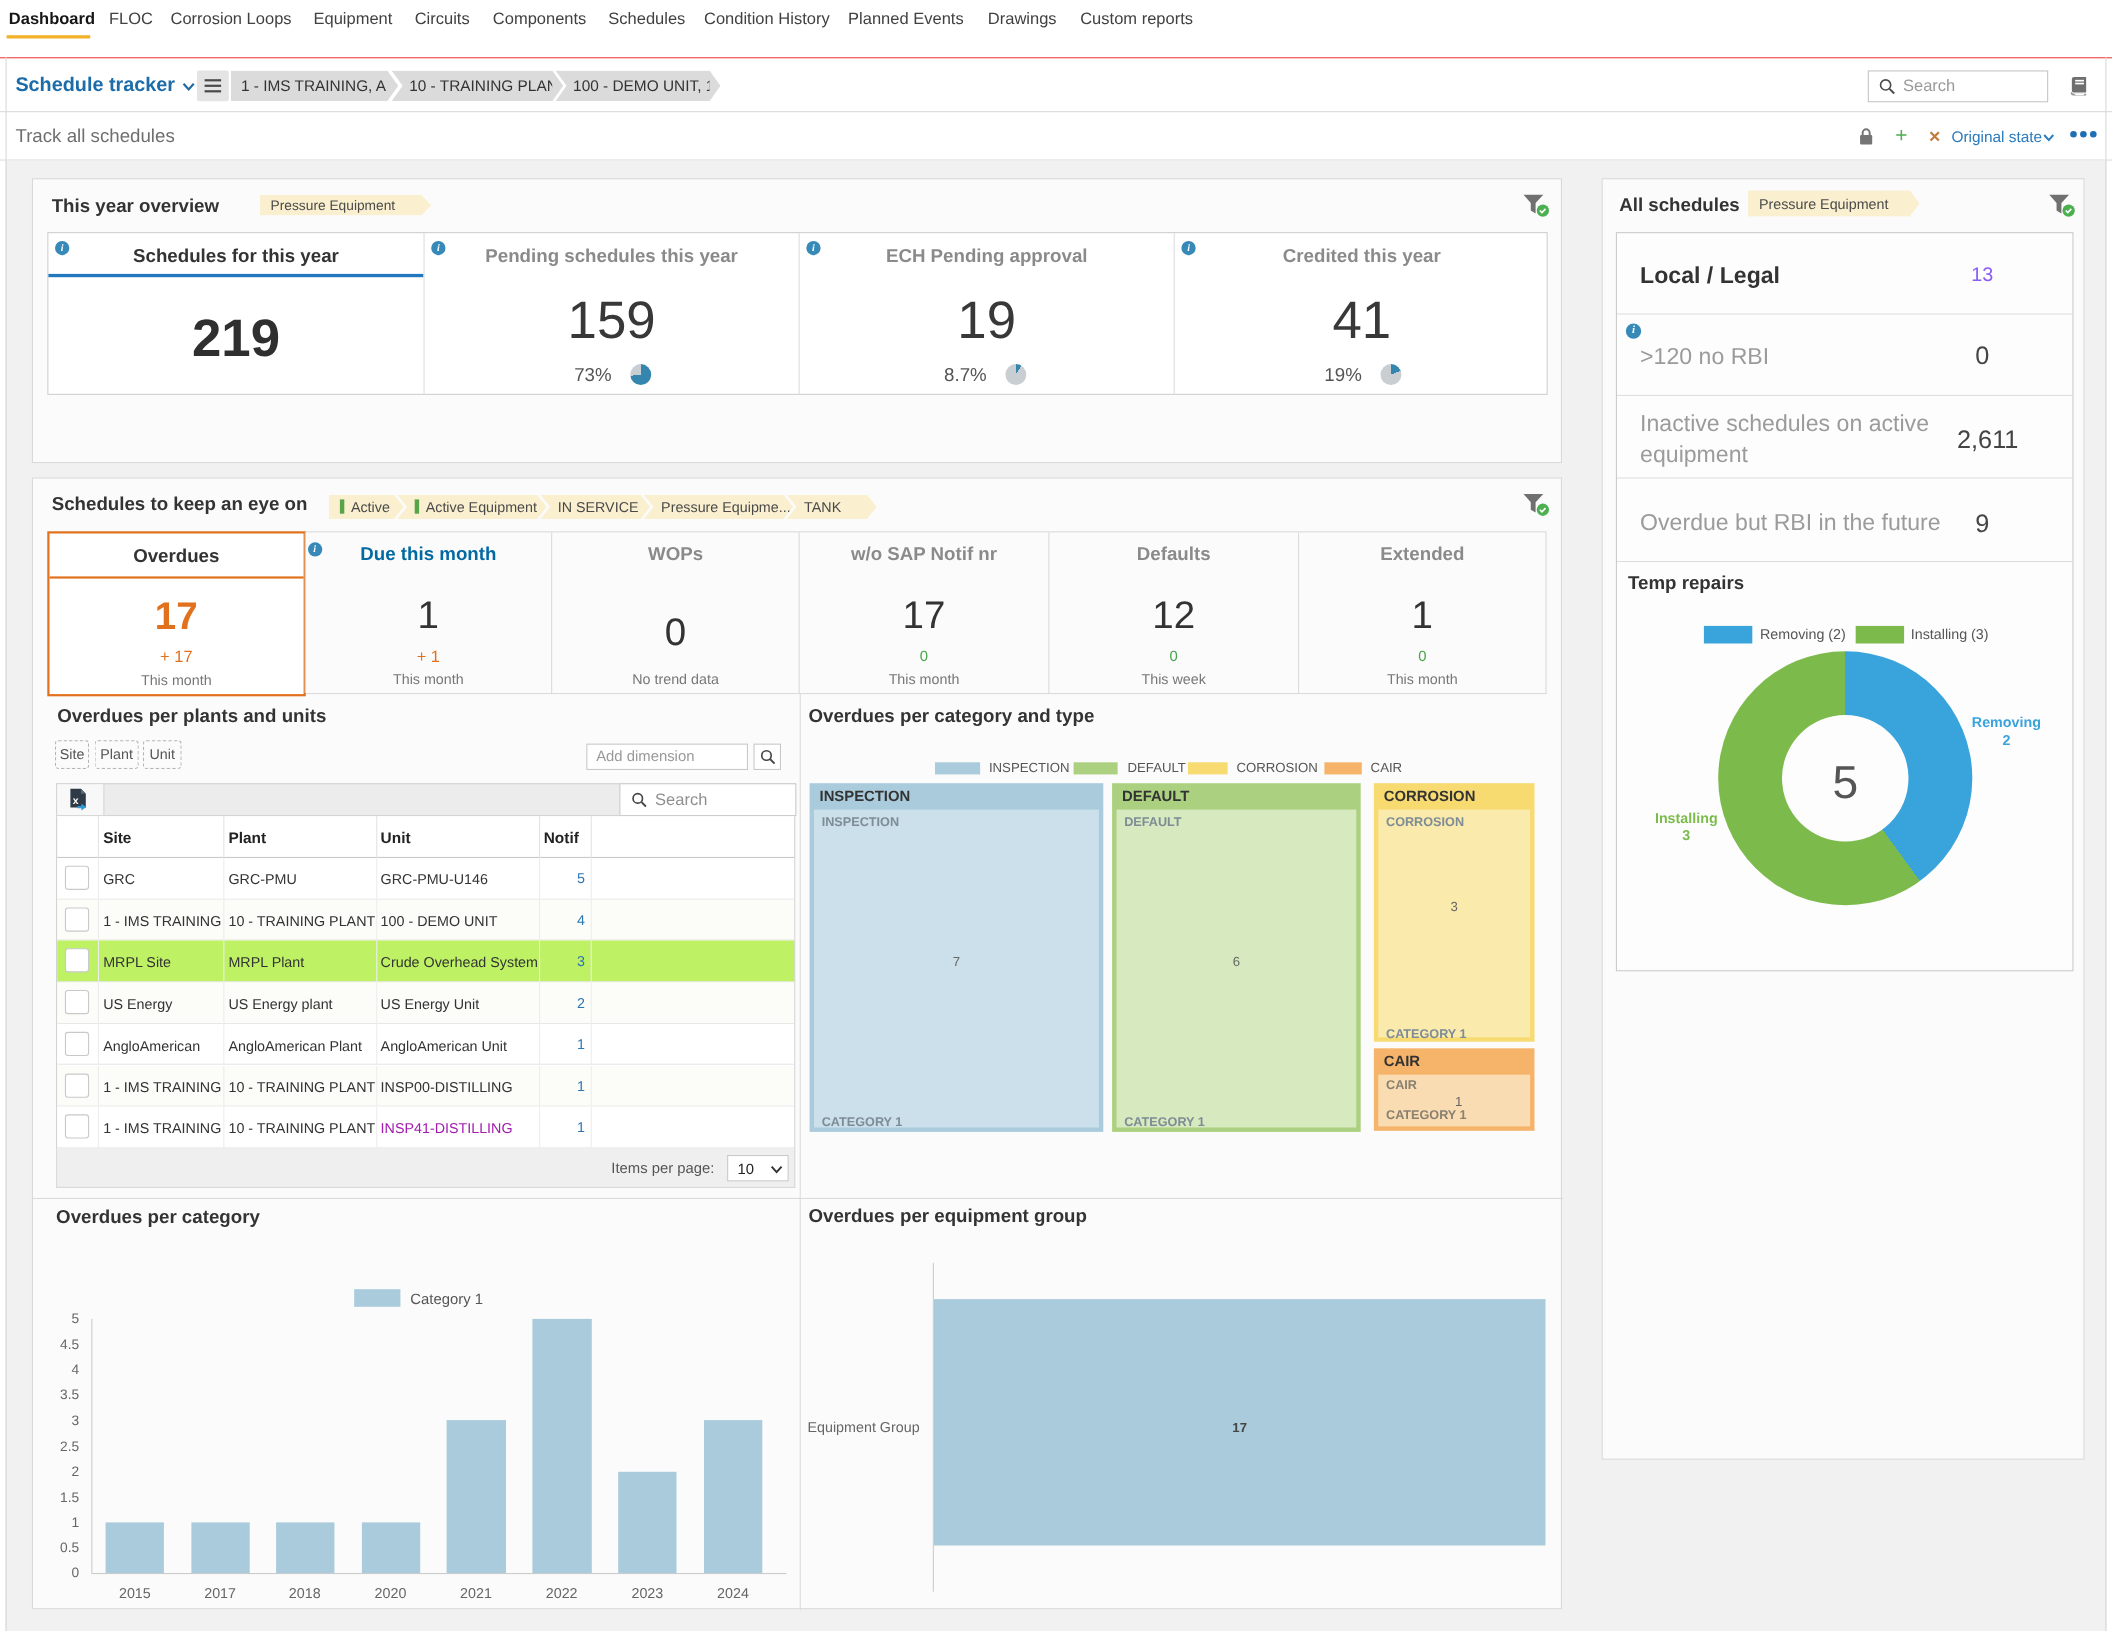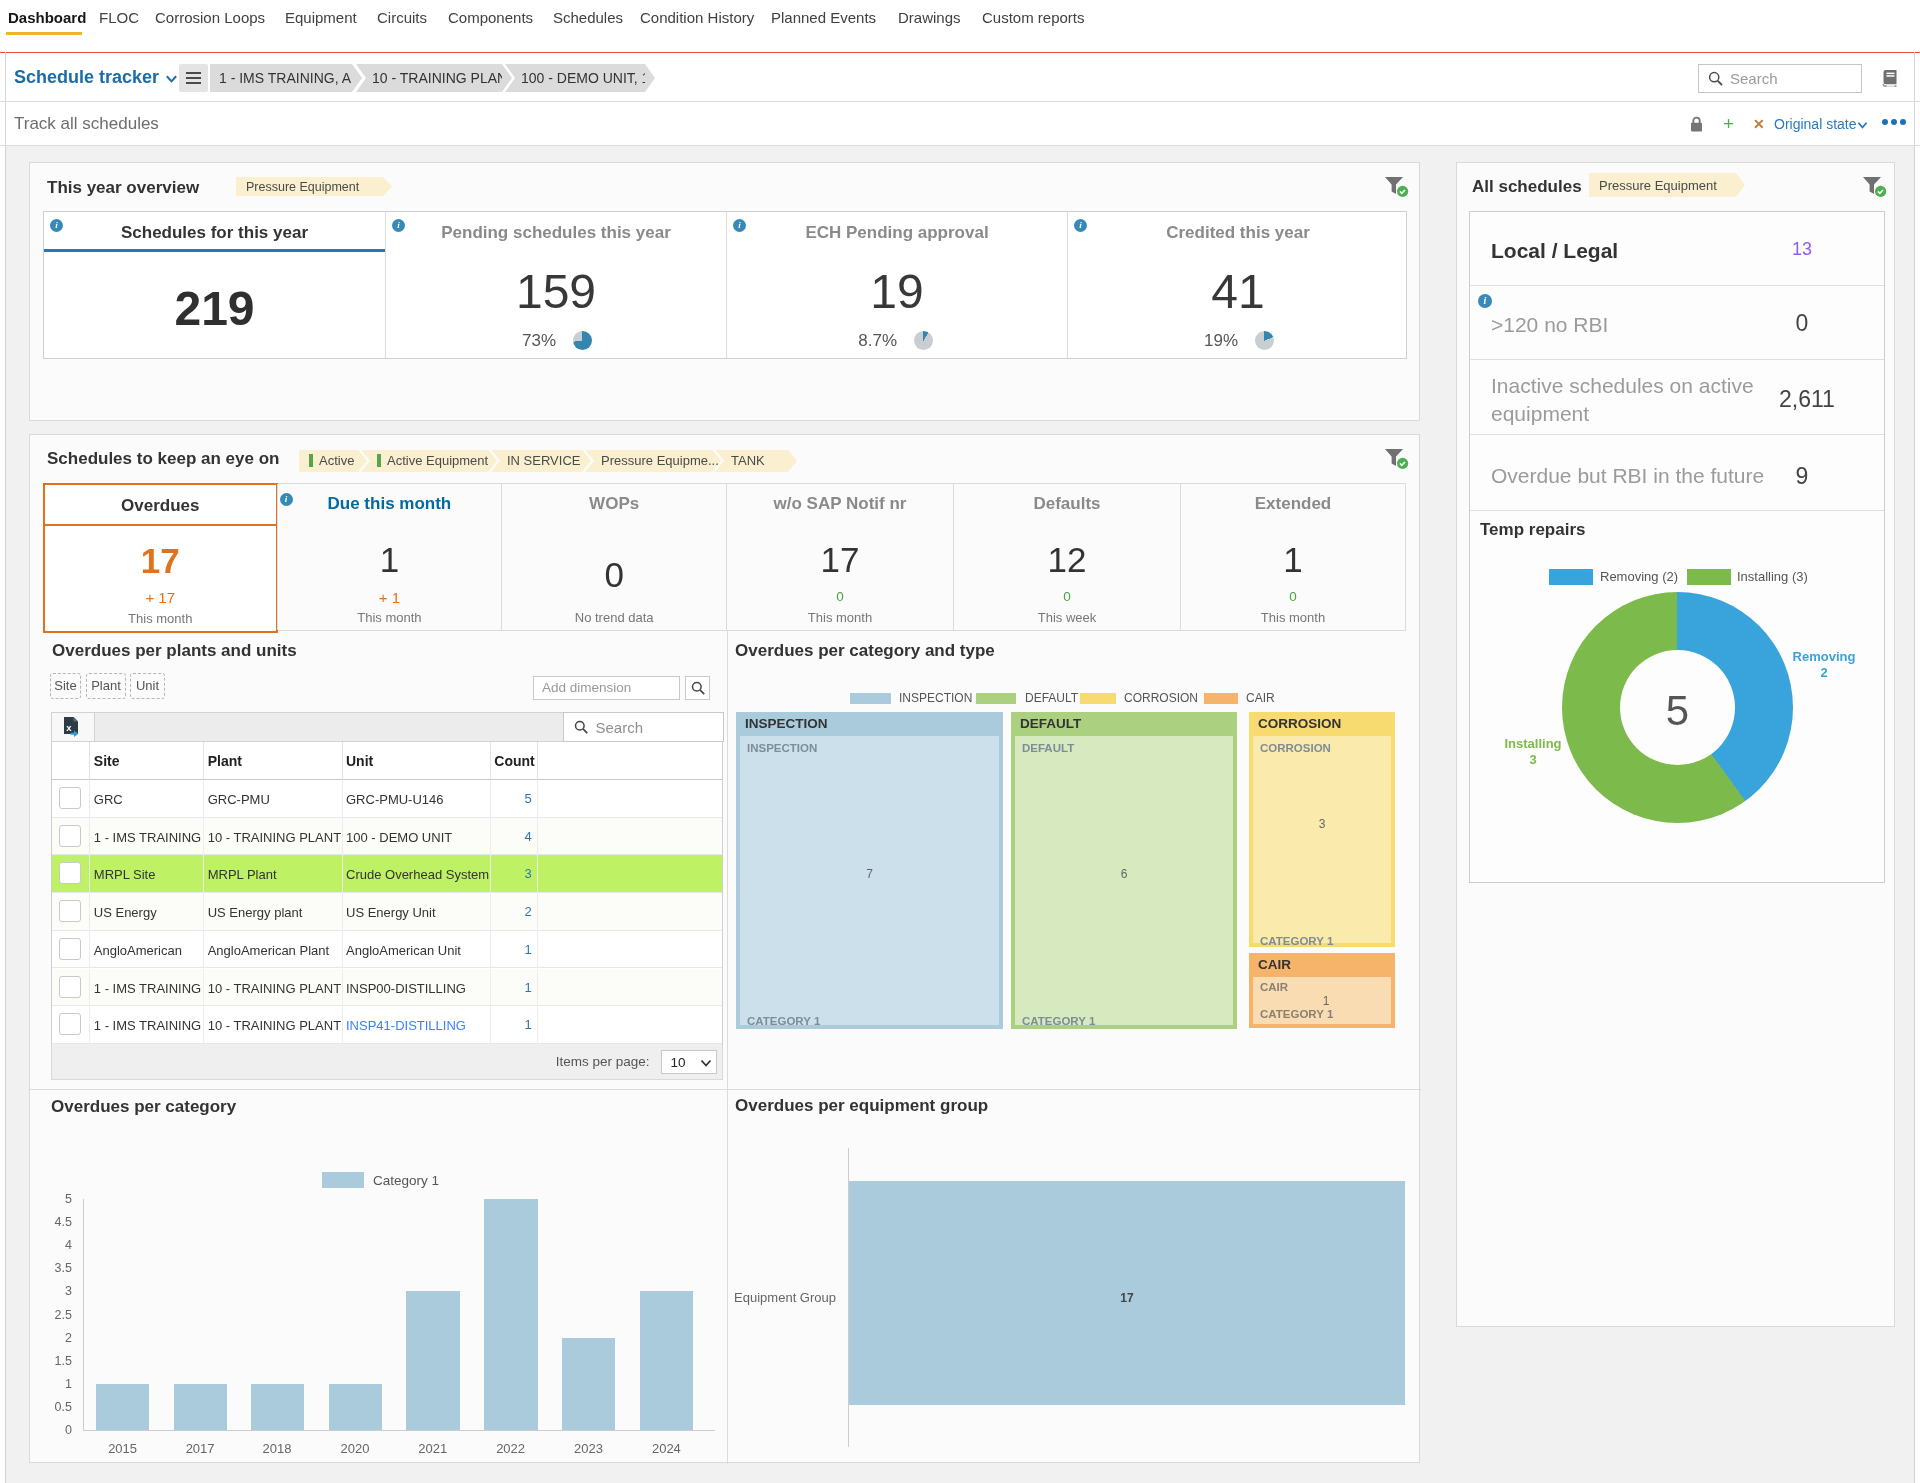--- a/index.html
+++ b/index.html
@@ -241,21 +241,21 @@
           <line x1="9.2" y1="9.2" x2="13.2" y2="13.2" stroke="#444" stroke-width="1.7"></line>
         </svg>
         <span style="color:#8F8F8F;font-size:15px;margin-left:8px">Search</span>
       </div>
 </div>
 <div class="abs" style="left:20.5px;top:307px;width:672px;height:302px;background:#fff;border:1px solid #CFCFCF;border-top:none">
 <div class="abs" style="left:0;top:0;width:100%;height:38px;border-bottom:1px solid #C9C9C9">
 <div class="abs" style="left:42.3px;top:11px;font-size:14px;font-weight:bold;color:#222">Site</div>
 <div class="abs" style="left:156.2px;top:11px;font-size:14px;font-weight:bold;color:#222">Plant</div>
 <div class="abs" style="left:294.5px;top:11px;font-size:14px;font-weight:bold;color:#222">Unit</div>
-<div class="abs" style="left:442.8px;top:11px;font-size:14px;font-weight:bold;color:#222">Count</div>
+<div class="abs" style="left:442.8px;top:11px;font-size:14px;font-weight:bold;color:#222">Notif</div>
 <div class="abs" style="left:37.8px;top:0;width:1px;height:38px;background:#E3E3E3"></div>
 <div class="abs" style="left:151.7px;top:0;width:1px;height:38px;background:#E3E3E3"></div>
 <div class="abs" style="left:290px;top:0;width:1px;height:38px;background:#E3E3E3"></div>
 <div class="abs" style="left:438.3px;top:0;width:1px;height:38px;background:#E3E3E3"></div>
 <div class="abs" style="left:485.4px;top:0;width:1px;height:38px;background:#E3E3E3"></div>
 </div>
 <div class="abs" style="left:0;top:38px;width:100%;height:37.7px;background:#fff;border-bottom:1px solid #E8E8E8">
 <div class="cb" style="left:7.5px;top:7px"></div>
 <div class="abs" style="left:42.3px;top:12px;font-size:13px;color:#333">GRC</div>
 <div class="abs" style="left:156.2px;top:12px;font-size:13px;color:#333">GRC-PMU</div>
@@ -324,21 +324,21 @@
 <div class="abs" style="left:37.8px;top:0;width:1px;height:37.7px;background:#EDEDED"></div>
 <div class="abs" style="left:151.7px;top:0;width:1px;height:37.7px;background:#EDEDED"></div>
 <div class="abs" style="left:290px;top:0;width:1px;height:37.7px;background:#EDEDED"></div>
 <div class="abs" style="left:438.3px;top:0;width:1px;height:37.7px;background:#EDEDED"></div>
 <div class="abs" style="left:485.4px;top:0;width:1px;height:37.7px;background:#EDEDED"></div>
 </div>
 <div class="abs" style="left:0;top:264.2px;width:100%;height:37.7px;background:#fff;border-bottom:1px solid #E8E8E8">
 <div class="cb" style="left:7.5px;top:7px"></div>
 <div class="abs" style="left:42.3px;top:12px;font-size:13px;color:#333">1 - IMS TRAINING</div>
 <div class="abs" style="left:156.2px;top:12px;font-size:13px;color:#333">10 - TRAINING PLANT</div>
-<div class="abs" style="left:294.5px;top:12px;font-size:13px;color:#3b82f6">INSP41-DISTILLING</div>
+<div class="abs" style="left:294.5px;top:12px;font-size:13px;color:#a21caf">INSP41-DISTILLING</div>
 <div class="abs" style="left:438.3px;top:11px;width:42px;text-align:right;font-size:13px;color:#2E76B3">1</div>
 <div class="abs" style="left:37.8px;top:0;width:1px;height:37.7px;background:#EDEDED"></div>
 <div class="abs" style="left:151.7px;top:0;width:1px;height:37.7px;background:#EDEDED"></div>
 <div class="abs" style="left:290px;top:0;width:1px;height:37.7px;background:#EDEDED"></div>
 <div class="abs" style="left:438.3px;top:0;width:1px;height:37.7px;background:#EDEDED"></div>
 <div class="abs" style="left:485.4px;top:0;width:1px;height:37.7px;background:#EDEDED"></div>
 </div>
 </div>
 <div class="abs" style="left:20.5px;top:609px;width:672px;height:36px;background:#EFEFEF;border:1px solid #D9D9D9;border-top:none">
       <div class="abs" style="left:380px;top:10px;width:218px;text-align:right;font-size:13.5px;color:#555">Items per page:</div>

